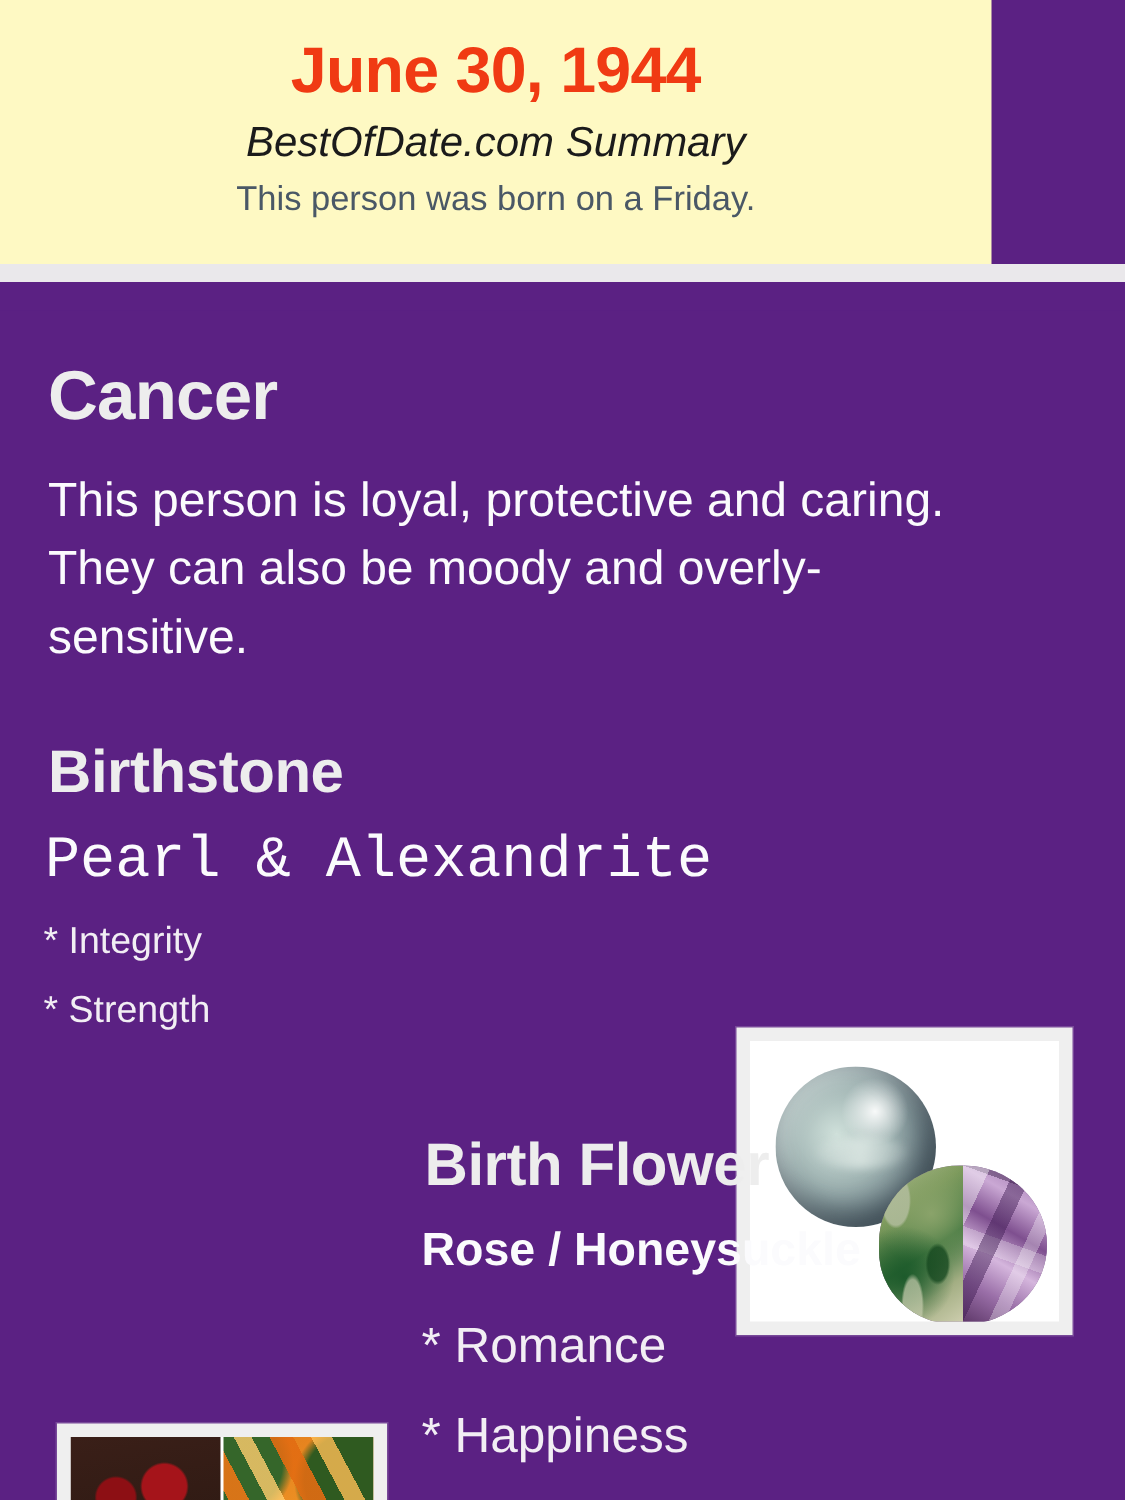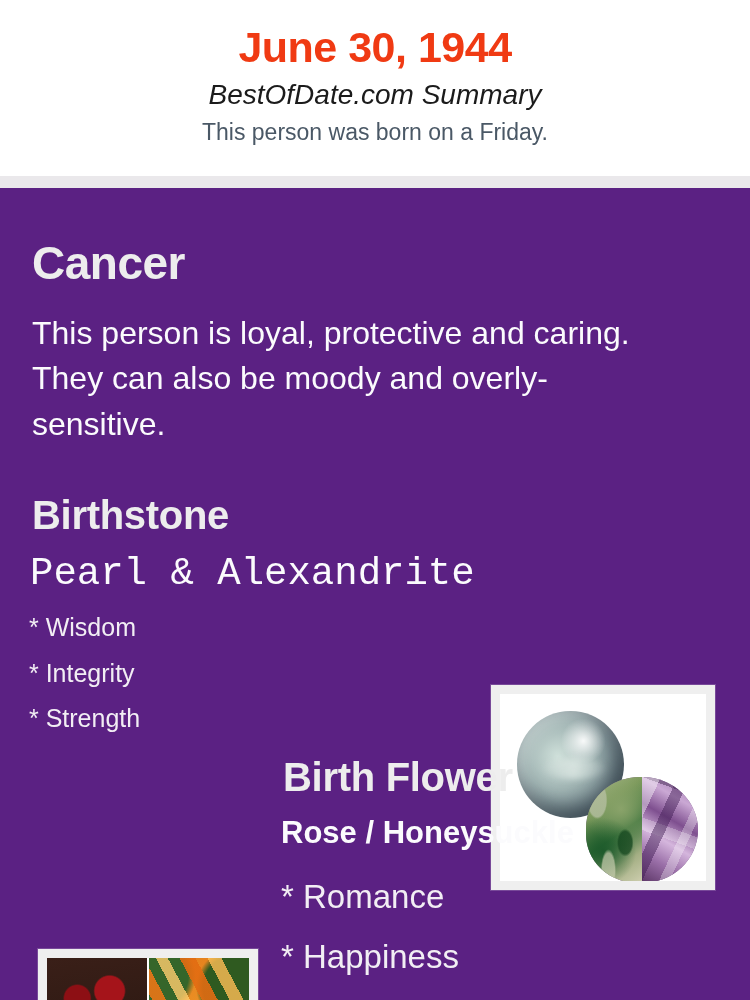--- a/index.html
+++ b/index.html
@@ -17,23 +17,23 @@
     position: relative;
     width: 750px;
     height: 1000px;
     background: #5B2183;
   }
 
   
   .header {
     position: absolute;
     left: 0; top: 0;
-    width: 750px;
+    width: 661px;
     height: 176px;
-    background: #ffffff;
+    background: #fef9c3;
     text-align: center;
     box-sizing: border-box;
   }
   .header-date {
     margin: 0;
     padding-top: 24px;
     font-size: 43px;
     font-weight: bold;
     letter-spacing: -0.5px;
     color: #F03A13;
@@ -311,21 +311,20 @@
   <div class="header-rule"></div>
 
   <div class="panel">
 
     <h2 class="zodiac-title">Cancer</h2>
     <p class="zodiac-desc">This person is loyal, protective and caring. They can also be moody and overly-sensitive.</p>
 
     <h3 class="stone-title">Birthstone</h3>
     <div class="stone-name">Pearl &amp; Alexandrite</div>
     <ul class="stone-traits">
-      <li>* Wisdom</li>
       <li>* Integrity</li>
       <li>* Strength</li>
     </ul>
 
     <div class="frame stone-frame">
       <div class="frame-inner">
         <div class="pearl"></div>
         <div class="alex">
           <div class="alex-left"></div>
           <div class="alex-right"></div>

